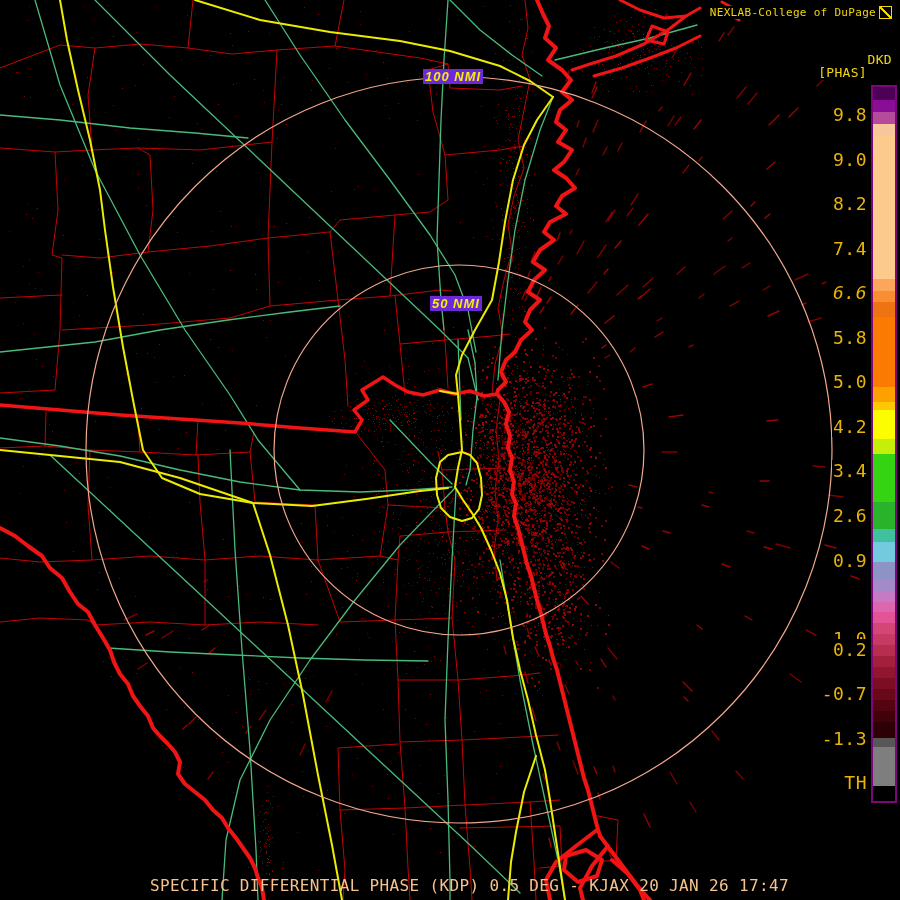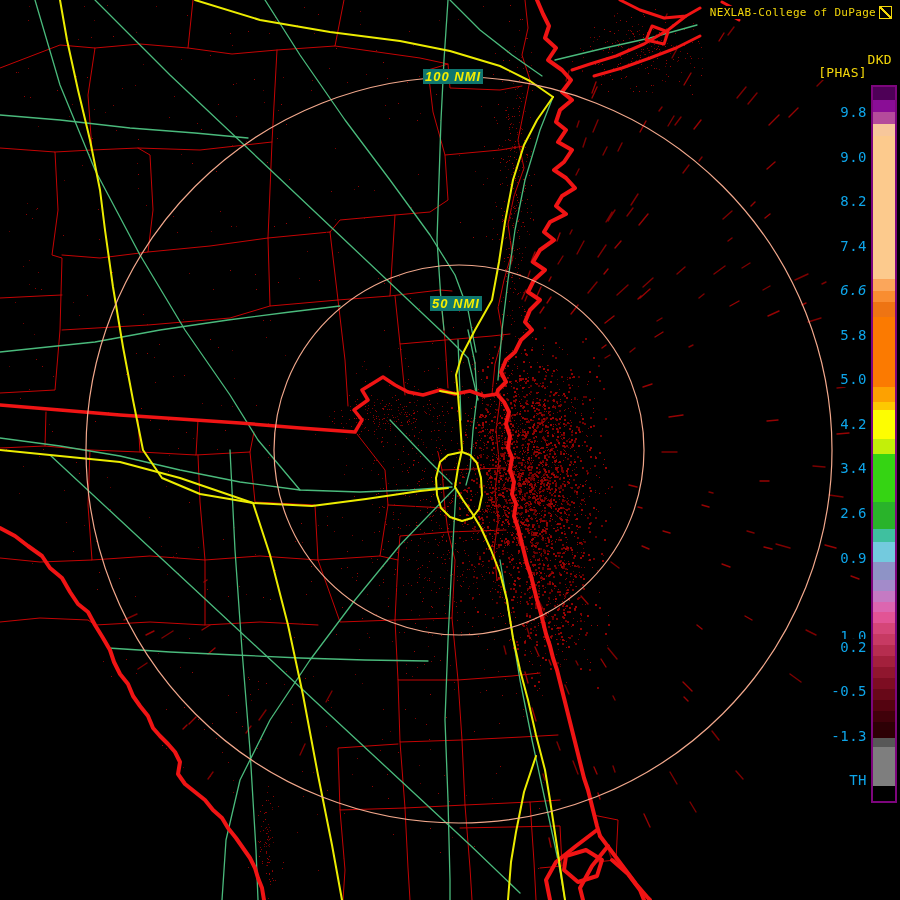--- a/index.html
+++ b/index.html
@@ -8,23 +8,23 @@
   #radar-map{position:absolute;left:0;top:0;}
   .hdr{position:absolute;color:#f2d60a;font-size:11px;letter-spacing:.3px;background:#000;padding:0 1px;white-space:nowrap;}
   #brand{top:6px;right:7px;display:flex;align-items:center;gap:3px;}
   #cod-logo{display:inline-block;width:11px;height:11px;border:1.5px solid #f2d60a;
             background:linear-gradient(45deg,transparent 42%,#f2d60a 42%,#f2d60a 58%,transparent 58%);}
   #prod-code{top:52px;right:7px;font-size:13px;}
   #prod-units{top:65px;right:32px;font-size:13px;}
   #colorbar{position:absolute;left:871px;top:85px;width:22px;height:714px;border:2px solid #7d067d;
             display:flex;flex-direction:column;}
   #colorbar div{width:100%;}
-  .tick{position:absolute;right:32px;color:#0ea5e9;font-size:14px;letter-spacing:.5px;
+  .tick{position:absolute;right:32px;color:#eab308;font-size:18px;letter-spacing:.5px;
         background:#000;padding:0 1px;white-space:nowrap;text-align:right;}
-  .ringlab{position:absolute;color:#f5ef00;background:#0f766e;font-family:"Liberation Sans",sans-serif;
+  .ringlab{position:absolute;color:#f5ef00;background:#6d28d9;font-family:"Liberation Sans",sans-serif;
            font-style:italic;font-weight:bold;font-size:13px;letter-spacing:1px;padding:0 2px;white-space:nowrap;}
   #footer{position:absolute;left:150px;top:876px;color:#f5c28e;font-size:16px;letter-spacing:.35px;white-space:nowrap;}
 </style>
 </head>
 <body>
 
 <div id="screen">
 
   <svg id="radar-map" width="900" height="900" viewBox="0 0 900 900">
       <path d="M0,148 55,152 58,210 52,255 62,258 60,330 55,390 0,393" fill="none" stroke="#c40404" stroke-width="1" stroke-linecap="round" stroke-linejoin="round"></path>
@@ -185,18 +185,19 @@
       <div class="tick" style="top: 237.65px;">7.4</div>
       <div class="tick" style="top: 282.2px; font-style: italic;">6.6</div>
       <div class="tick" style="top: 326.75px;">5.8</div>
       <div class="tick" style="top: 371.3px;">5.0</div>
       <div class="tick" style="top: 415.85px;">4.2</div>
       <div class="tick" style="top: 460.4px;">3.4</div>
       <div class="tick" style="top: 504.95px;">2.6</div>
       <div class="tick" style="top: 549.5px;">0.9</div>
       <div class="tick" style="top: 628px;">1.0</div>
       <div class="tick" style="top: 638.6px;">0.2</div>
-      <div class="tick" style="top: 683.15px;">-0.5</div>
+      <div class="tick" style="top: 683.15px;">-0.7</div>
       <div class="tick" style="top: 727.7px;">-1.3</div>
       <div class="tick" style="top: 772.25px;">TH</div>
     </div>
 
+  <div id="footer">SPECIFIC DIFFERENTIAL PHASE (KDP) 0.5 DEG - KJAX 20 JAN 26 17:47</div>
 </div>
 
 </body></html>

